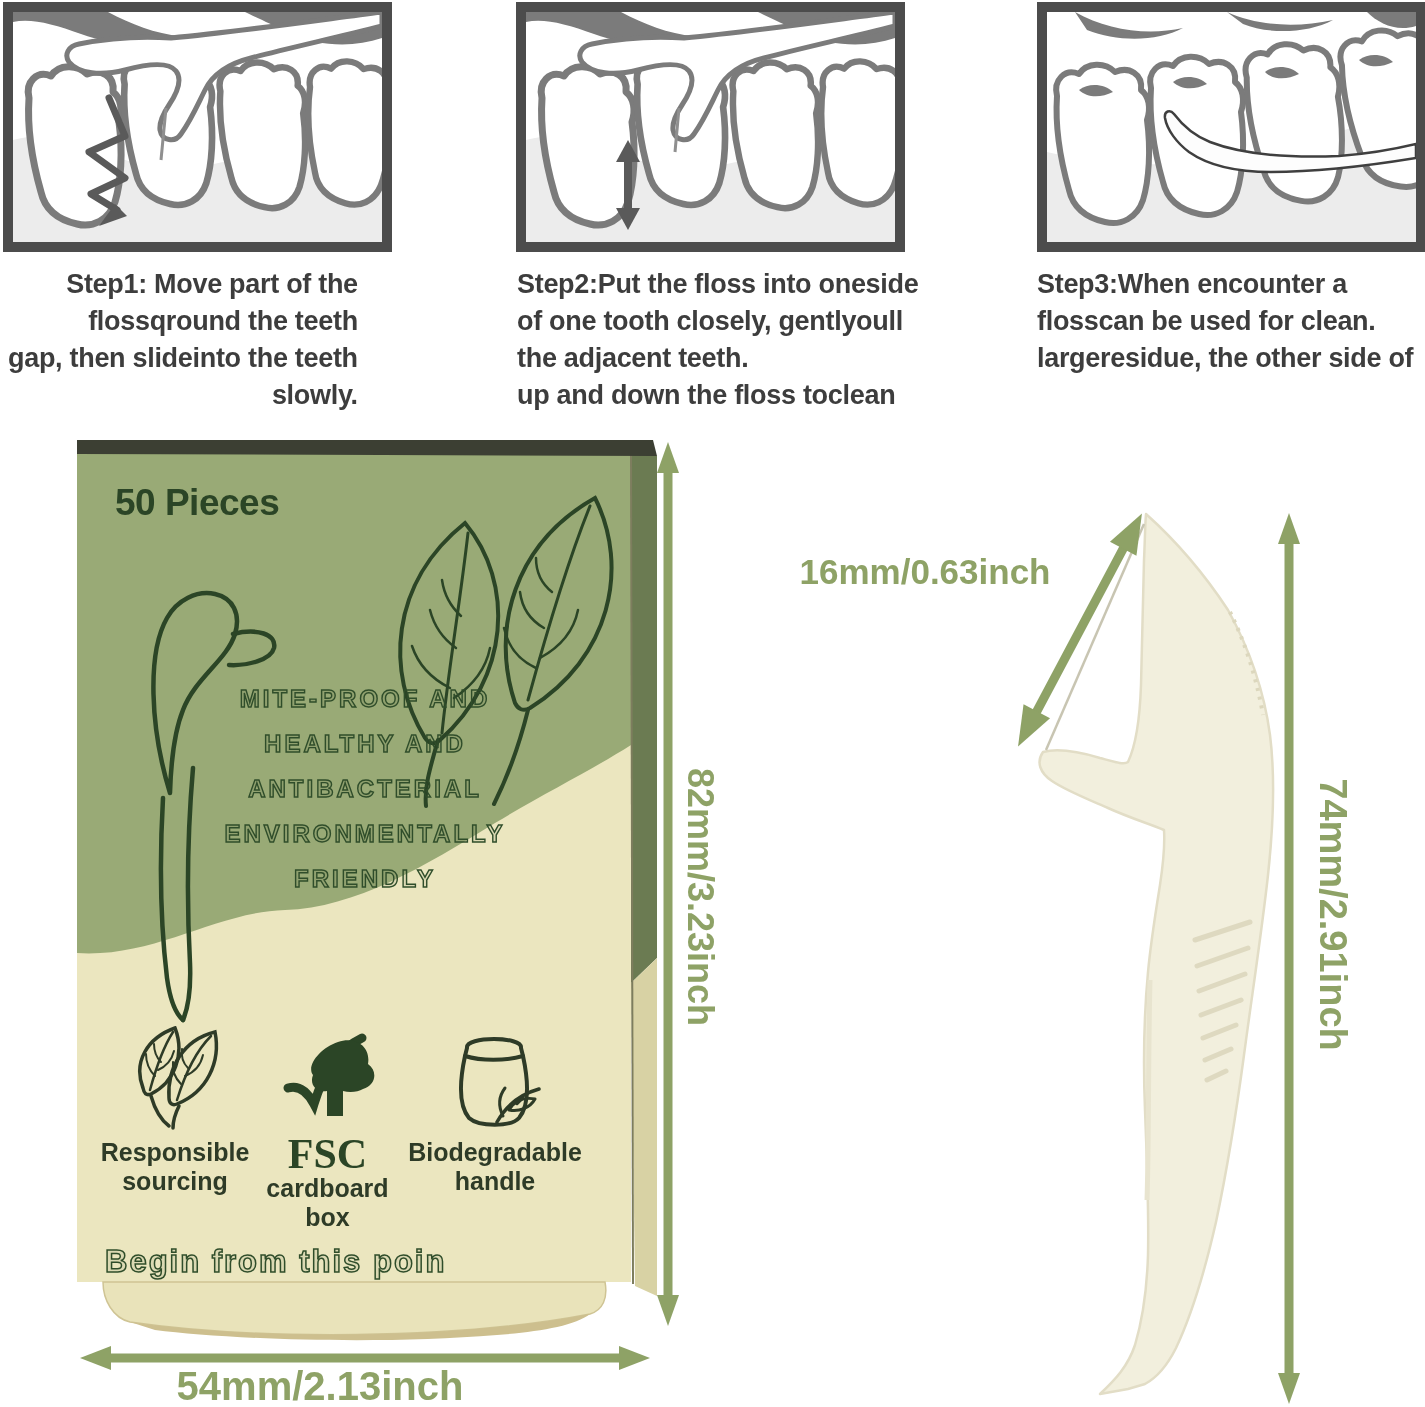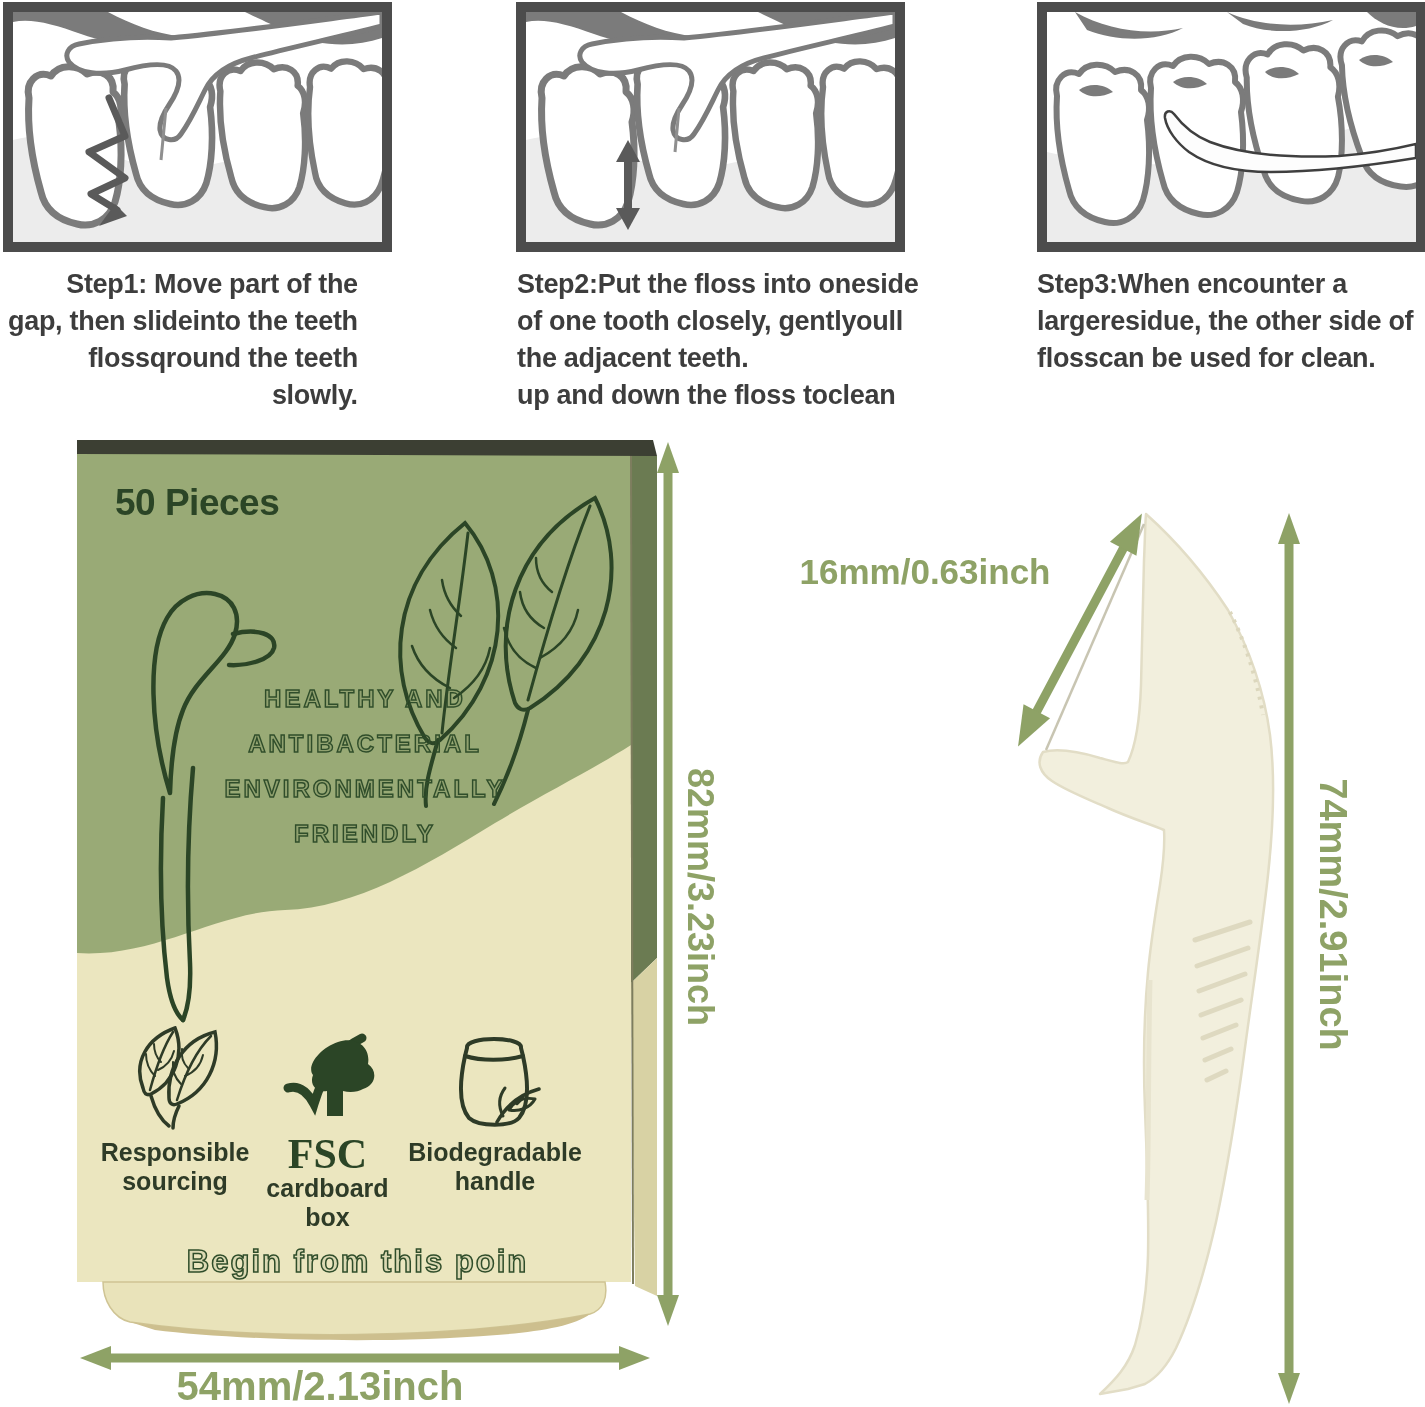--- a/index.html
+++ b/index.html
@@ -18,21 +18,21 @@
   .outline-text{color:rgba(43,69,38,0.08);-webkit-text-stroke:1.4px #2f4d2a;font-weight:bold;}
   .claims{position:absolute;left:60px;top:238px;width:460px;text-align:center;
           font-size:24px;line-height:45px;letter-spacing:3px;}
   .features{position:absolute;left:0;top:586px;width:585px;height:225px;}
   .feature{position:absolute;top:0;text-align:center;}
   .f-icon{height:106px;display:flex;align-items:flex-end;justify-content:center;}
   .f-label{margin-top:8px;font-size:25px;font-weight:bold;color:#2e3b27;line-height:29px;}
   .fsc-word{font-family:"Liberation Serif",serif;font-weight:bold;font-size:42px;line-height:40px;
             color:#2b4526;margin-top:4px;}
   .fsc-word + .f-label{margin-top:0;}
-  .box-footer{position:absolute;left:30px;top:806px;width:505px;text-align:center;
+  .box-footer{position:absolute;left:30px;top:806px;width:505px;text-align:left;
               font-size:31px;letter-spacing:2px;-webkit-text-stroke:1.5px #2f4d2a;}
   
   .dim{position:absolute;font-weight:bold;color:#8ea266;text-align:center;white-space:nowrap;}
   .arrow-svg{position:absolute;}
   
   .pick-svg{position:absolute;left:1000px;top:500px;width:300px;height:900px;}
 </style>
 </head>
 <body>
 
@@ -95,34 +95,34 @@
       <use href="#cuspC" transform="translate(32,70)" fill="#7b7b7b"></use>
       <use href="#cuspC" transform="translate(126,62)" fill="#7b7b7b"></use>
       <use href="#cuspC" transform="translate(218,52)" fill="#7b7b7b"></use>
       <use href="#cuspC" transform="translate(312,40)" fill="#7b7b7b"></use>
       <path d="M369,146 C320,154 272,160 224,160 C192,160 162,154 142,140 C130,131 120,118 118,106 C117,99 123,97 127,102 C136,114 148,124 163,130 C194,142 242,146 292,144 C320,142 344,138 369,132 Z" fill="#fdfdfd" stroke="#3f3f3f" stroke-width="2.5"></path>
     </svg>
   </div>
 
   <div class="caption" style="left:8px;text-align:right;">
       <div>Step1: Move part of the</div>
+      <div>flossqround the teeth</div>
       <div>gap, then slideinto the teeth</div>
-      <div>flossqround the teeth</div>
       <div>slowly.</div>
     </div>
   <div class="caption" style="left:517px;">
       <div>Step2:Put the floss into oneside</div>
       <div>of one tooth closely, gentlyoull</div>
       <div>the adjacent teeth.</div>
       <div>up and down the floss toclean</div>
     </div>
   <div class="caption" style="left:1037px;">
       <div>Step3:When encounter a</div>
+      <div>flosscan be used for clean.</div>
       <div>largeresidue, the other side of</div>
-      <div>flosscan be used for clean.</div>
     </div>
 
   <div class="box">
     <svg class="box-art" viewBox="0 0 585 905">
 
       <rect x="2" y="14" width="554" height="830" fill="#ebe6bf"></rect>
 
       <path d="M2,14 L556,14 L556,307 C520,330 470,355 420,385 C350,428 280,470 210,472 C140,474 80,520 2,515 Z" fill="#99aa76"></path>
 
       <polygon points="556,14 582,18 582,520 556,545" fill="#6b7b52"></polygon>
@@ -156,20 +156,21 @@
       <g stroke="#2b4526" fill="none" stroke-width="4.5" stroke-linecap="round" stroke-linejoin="round">
         <path d="M95,355 C75,290 72,215 92,180 C102,162 122,152 140,156 C158,160 166,176 160,196 C152,222 120,240 108,272 C100,292 96,322 95,355 Z"></path>
         <path d="M158,196 C182,190 202,196 199,210 C196,222 172,228 154,227"></path>
         <path d="M88,360 C84,430 86,490 92,540 C95,562 100,575 108,582"></path>
         <path d="M118,330 C112,400 112,470 115,525 C116,550 113,570 108,582"></path>
       </g>
     </svg>
 
     <div class="pieces">50 Pieces</div>
     <div class="claims outline-text">
+        <div>MITE-PROOF AND</div>
         <div>HEALTHY AND</div>
         <div>ANTIBACTERIAL</div>
         <div>ENVIRONMENTALLY</div>
         <div>FRIENDLY</div>
       </div>
 
     <div class="features">
       <div class="feature" style="left:15px;width:170px;">
         <div class="f-icon">
           <svg width="100" height="104" viewBox="0 0 100 104">

